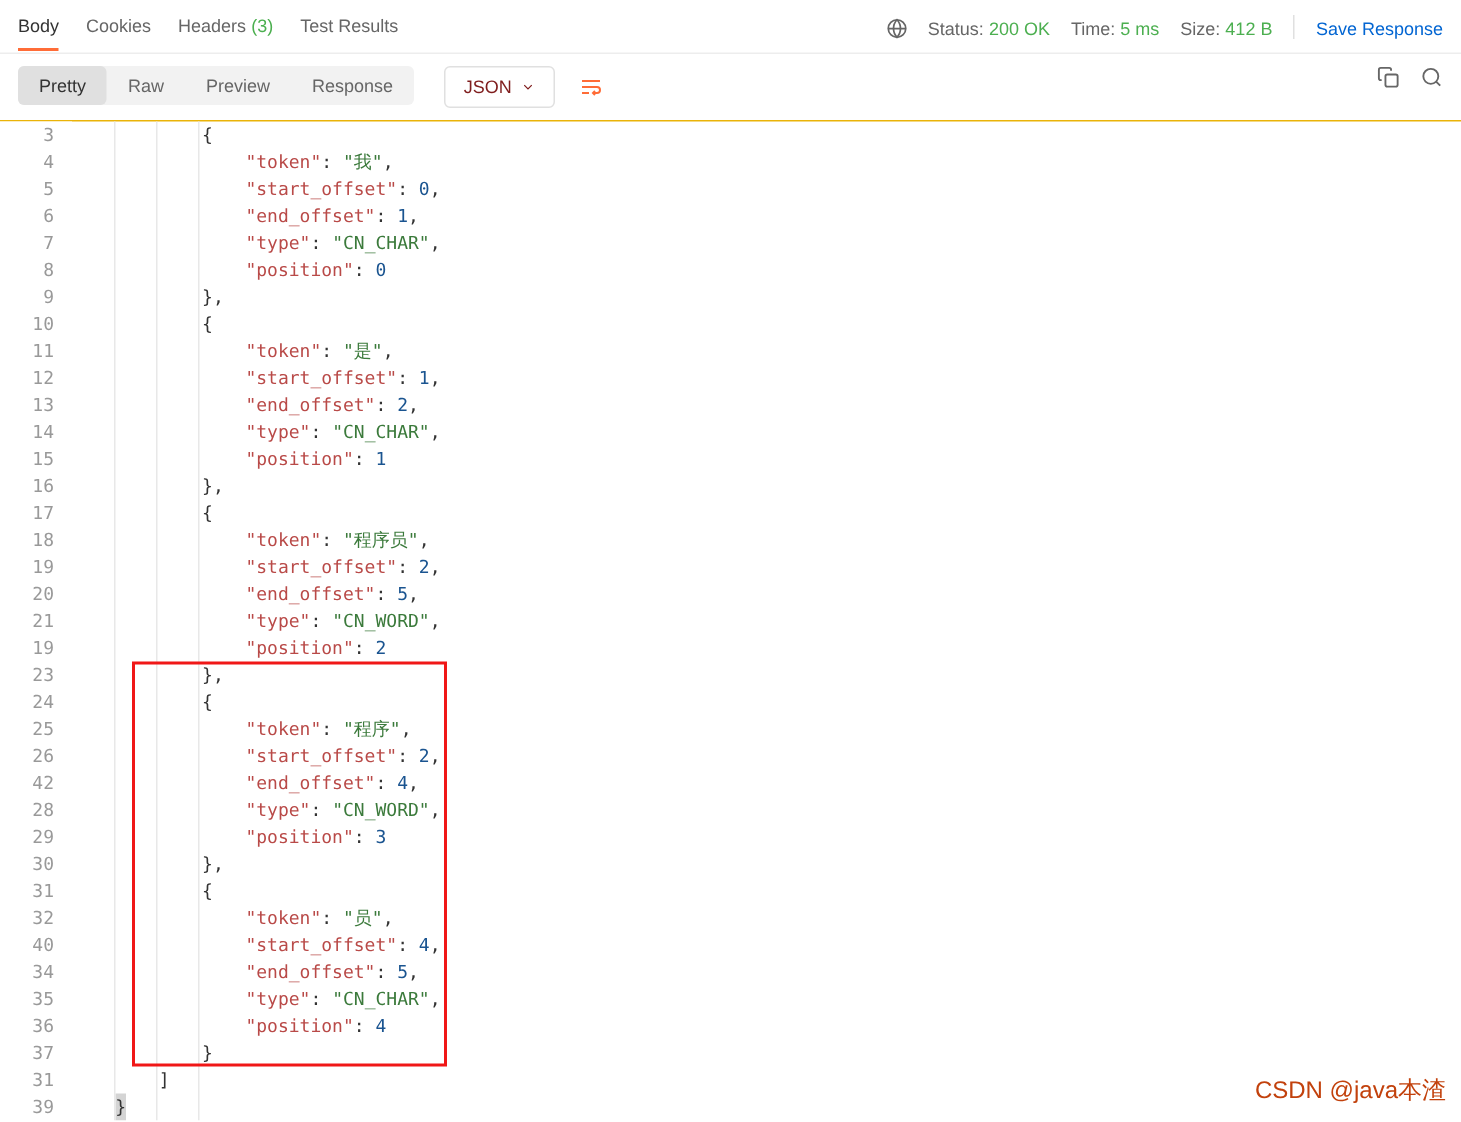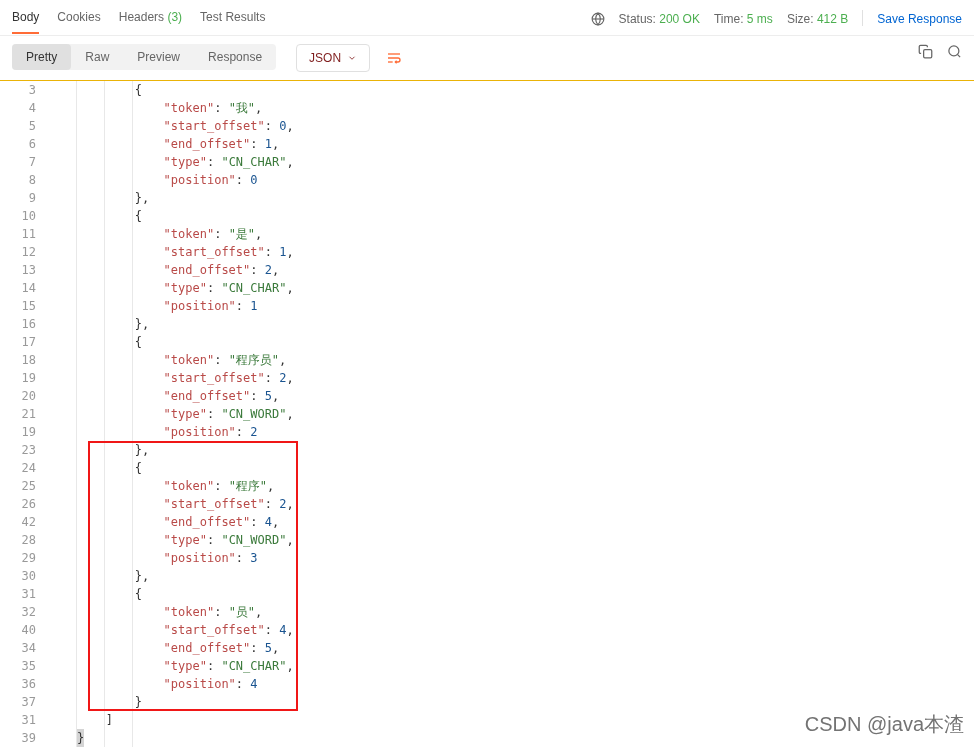--- a/index.html
+++ b/index.html
@@ -27,21 +27,21 @@
 .gutter div { height: 18px; }
 .code { flex: 1; position: relative; }
 .line { height: 18px; white-space: pre; }
 .indent-guide { position: absolute; top: 0; bottom: 0; width: 1px; background: #e8e8e8; }
 .key { color: #b94a48; }
 .str { color: #3b7a3b; }
 .num { color: #1a5490; }
 .punct { color: #333; }
 .highlight-box { position: absolute; border: 2px solid #f01717; pointer-events: none; }
 .cursor-highlight { background: #d4d4d4; display: inline-block; }
-.watermark { position: fixed; bottom: 10px; right: 10px; color: #737373; font-size: 20px; font-family: Arial; }
+.watermark { position: fixed; bottom: 10px; right: 10px; color: #c2410c; font-size: 16px; font-family: Arial; }
 svg { display: block; }
 </style>
 </head>
 <body>
 
 <div class="tabs-bar">
   <div class="tabs-left">
     <div class="tab active">Body</div>
     <div class="tab">Cookies</div>
     <div class="tab"><span>Headers </span><span class="count">(3)</span></div>

